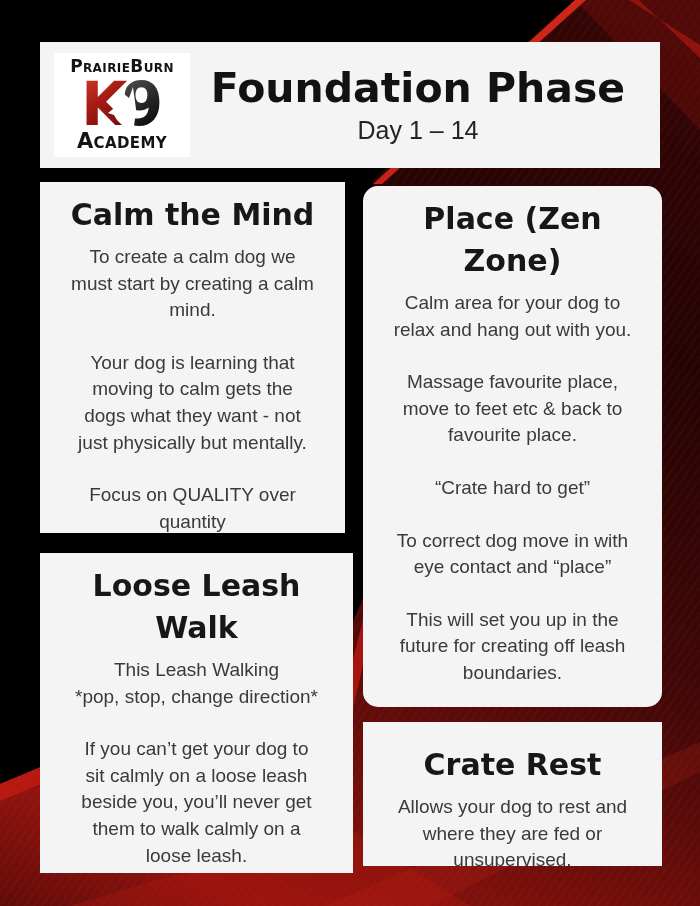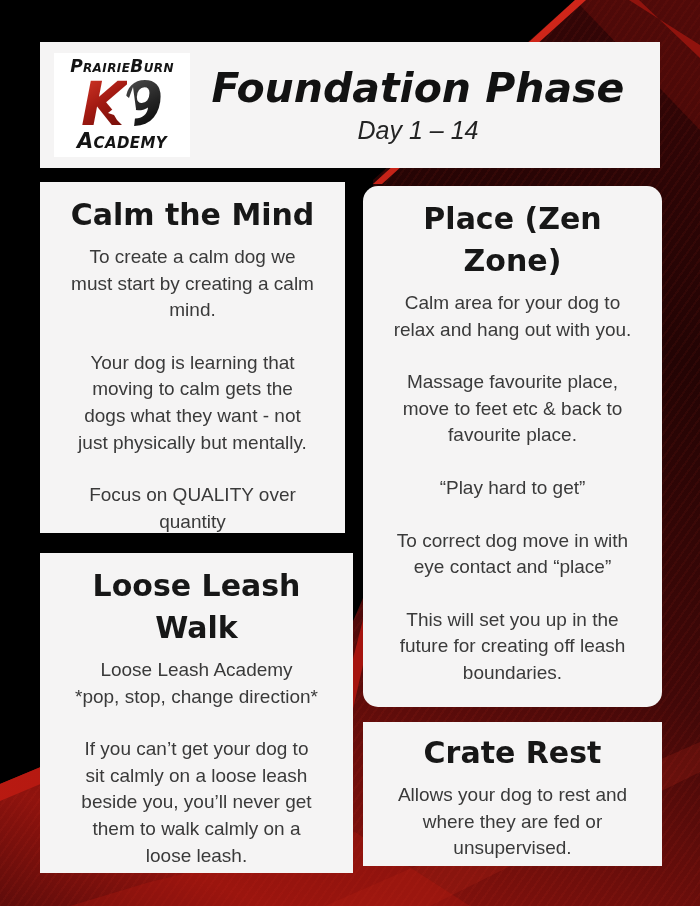--- a/index.html
+++ b/index.html
@@ -35,25 +35,25 @@
     text-align:center;box-sizing:border-box;overflow:hidden;
   }
   .card h2{
     font-family:"DejaVu Sans",sans-serif;font-weight:800;color:#171717;
     font-size:30px;line-height:1.4;margin:0 0 8px;white-space:pre-line;
   }
   .card p{
     font-size:19px;line-height:1.4;margin:0 0 26px;white-space:pre-line;color:#3a3a3a;
   }
   .card p:last-child{margin-bottom:0;}
-  #card-header{left:40px;top:42px;width:620px;height:126px;display:flex;align-items:center;padding:10px 14px;font-style:italic;}
+  #card-header{left:40px;top:42px;width:620px;height:126px;display:flex;align-items:center;padding:10px 14px;}
   #card-calm {left:40px;top:182px;width:305px;height:351px;padding:12px 9px;}
   #card-loose{left:40px;top:553px;width:313px;height:320px;padding:12px 12px;}
   #card-place{left:363px;top:186px;width:299px;height:521px;padding:12px 14px;border-radius:15px;}
-  #card-crate{left:363px;top:722px;width:299px;height:144px;padding:10px 14px;}
+  #card-crate{left:363px;top:722px;width:299px;height:144px;padding:22px 14px;}
   
   .logo{
     background:#ffffff;width:136px;min-height:104px;flex:0 0 auto;
     display:flex;flex-direction:column;align-items:center;justify-content:center;
     padding:4px 4px;box-sizing:border-box;
   }
   .logo-top,.logo-bottom{
     font-family:"DejaVu Sans",sans-serif;font-weight:800;color:#141414;
     font-variant-caps:small-caps;letter-spacing:.4px;line-height:1;
   }
@@ -120,37 +120,37 @@
 moving to calm gets the
 dogs what they want - not
 just physically but mentally.</p>
     <p>Focus on QUALITY over
 quantity</p>
   </section>
 
   <section class="card" id="card-loose">
     <h2>Loose Leash
 Walk</h2>
-    <p>Loose Leash Academy
+    <p>This Leash Walking
 *pop, stop, change direction*</p>
     <p>If you can’t get your dog to
 sit calmly on a loose leash
 beside you, you’ll never get
 them to walk calmly on a
 loose leash.</p>
   </section>
 
   <section class="card" id="card-place">
     <h2>Place (Zen Zone)</h2>
     <p>Calm area for your dog to
 relax and hang out with you.</p>
     <p>Massage favourite place,
 move to feet etc &amp; back to
 favourite place.</p>
-    <p>“Play hard to get”</p>
+    <p>“Crate hard to get”</p>
     <p>To correct dog move in with
 eye contact and “place”</p>
     <p>This will set you up in the
 future for creating off leash
 boundaries.</p>
     <p>Follow your placement steps</p>
   </section>
 
   <section class="card" id="card-crate">
     <h2>Crate Rest</h2>

